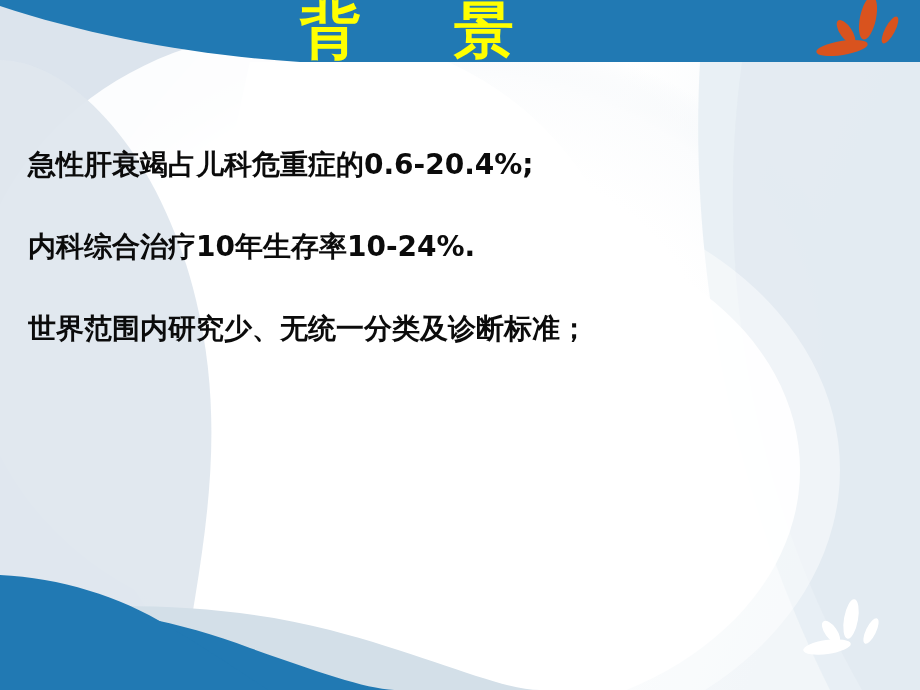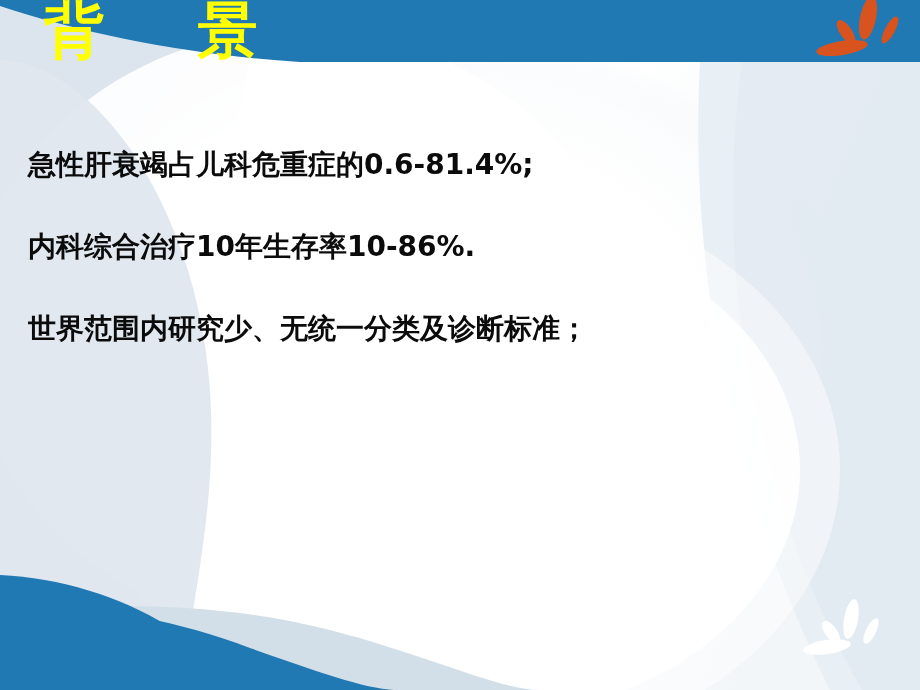--- a/index.html
+++ b/index.html
@@ -31,23 +31,23 @@
 
   
   .title-wrap {
     position: absolute;
     left: 0;
     top: 0;
     width: 816px;
     height: 72px;
     display: flex;
     align-items: flex-start;
+    justify-content: center;
     overflow: hidden;
     pointer-events: none;
-    padding-left: 44px;
   }
   .title-text {
     font-family: "DejaVu Sans", "Liberation Sans", sans-serif;
     font-weight: bold;
     font-size: 60px;
     line-height: 66px;
     letter-spacing: 2px;
     color: #ffff00;
     margin: 0;
     padding: 0;
@@ -145,18 +145,18 @@
       <ellipse cx="871" cy="631" rx="5" ry="14" transform="rotate(26 871 631)" fill="#ffffff"></ellipse>
       <ellipse cx="827" cy="647" rx="24" ry="7" transform="rotate(-8 827 647)" fill="#ffffff"></ellipse>
     </g>
   </svg>
 
   <div class="title-wrap">
     <h1 class="title-text">背    景</h1>
   </div>
 
   <div class="body-block">
-    <p class="body-line">急性肝衰竭占儿科危重症的0.6-81.4%;</p>
-    <p class="body-line">内科综合治疗10年生存率10-86%.</p>
+    <p class="body-line">急性肝衰竭占儿科危重症的0.6-20.4%;</p>
+    <p class="body-line">内科综合治疗10年生存率10-24%.</p>
     <p class="body-line">世界范围内研究少、无统一分类及诊断标准；</p>
   </div>
 
 </div>
 
 </body></html>

